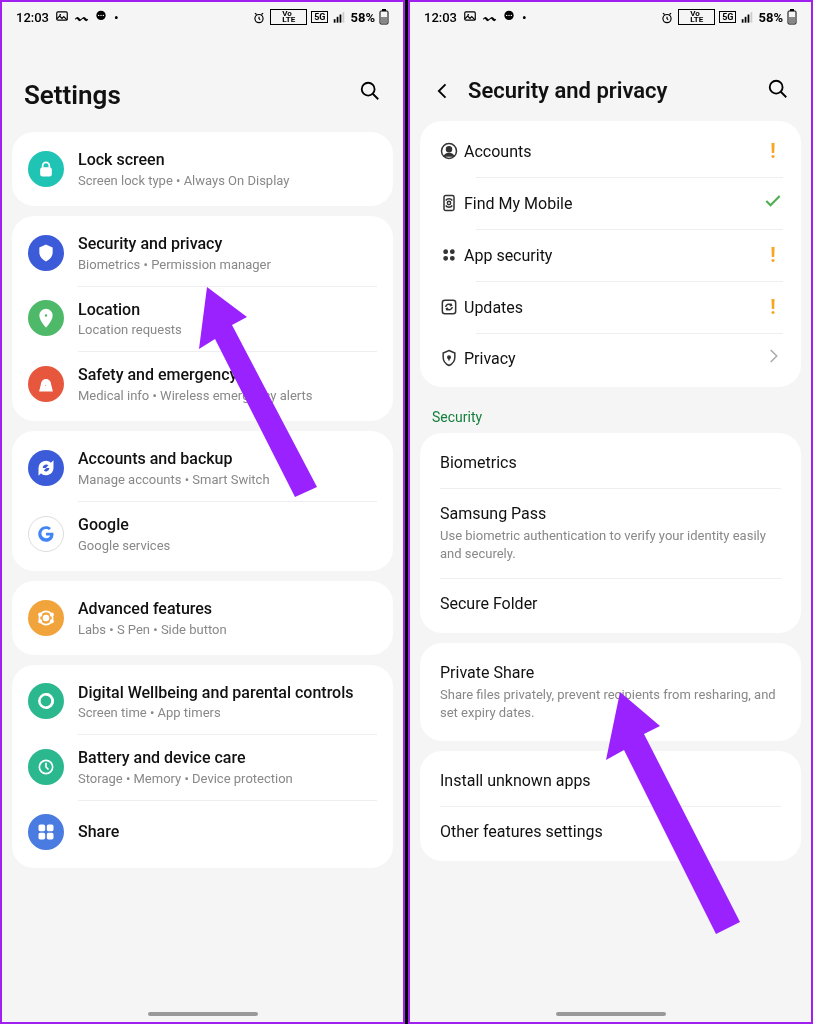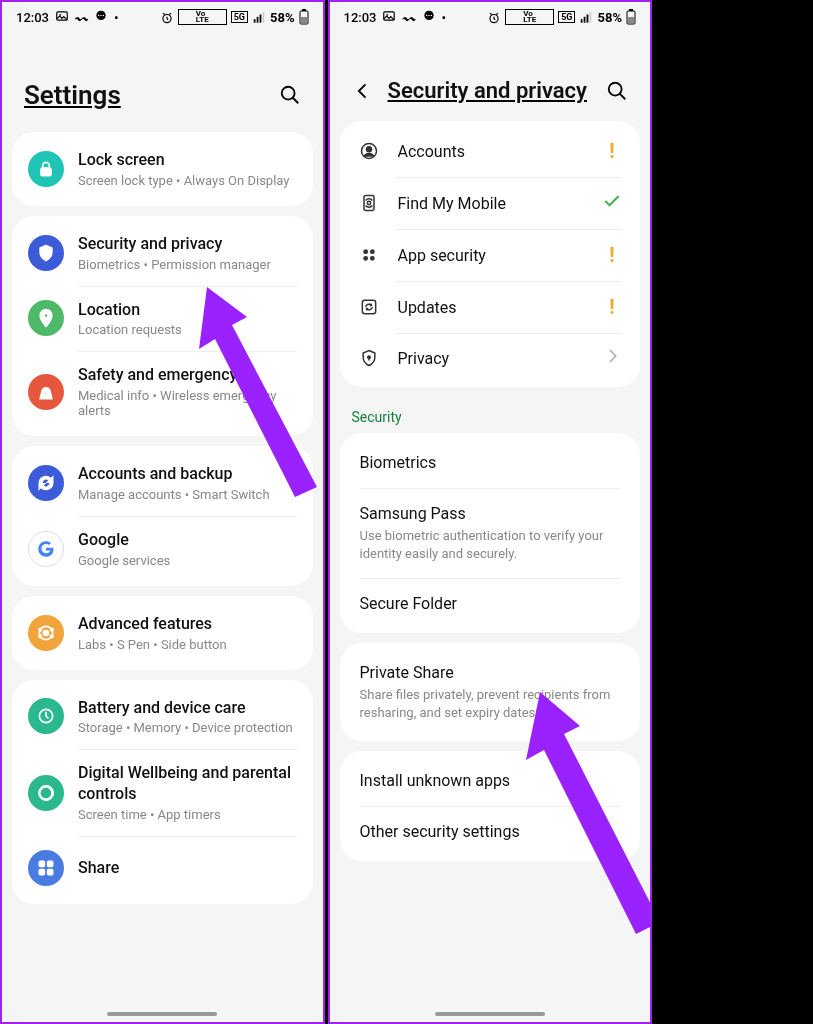--- a/index.html
+++ b/index.html
@@ -1,64 +1,64 @@
 <!DOCTYPE html>
 <html><head>
 <meta charset="utf-8">
 <style>
   * { box-sizing: border-box; margin: 0; padding: 0; font-family: -apple-system, "Segoe UI", Roboto, sans-serif; }
   html, body { width: 813px; height: 1024px; background: #000; }
-  .container { display: flex; width: 652px; height: 1024px; }
+  .container { display: flex; width: 813px; height: 1024px; }
   .phone { width: 405px; height: 1024px; background: #f5f5f5; border: 2px solid #a020f0; position: relative; overflow: hidden; }
   .phone:first-child { margin-right: 3px; }
 
   .status-bar { display: flex; justify-content: space-between; align-items: center; padding: 6px 14px 4px; font-size: 13px; font-weight: 500; color: #000; height: 28px; }
   .status-left { display: flex; align-items: center; gap: 6px; }
   .status-right { display: flex; align-items: center; gap: 4px; }
   .status-right svg { vertical-align: middle; }
   .status-label-big { font-size: 13px; font-weight: 500; }
   .pct { font-size: 13px; font-weight: bold; }
 
-  .header { display: flex; align-items: center; justify-content: space-between; padding: 50px 22px 22px; text-decoration: underline; }
+  .header { display: flex; justify-content: space-between; padding: 50px 22px 22px; }
   .header .title { font-size: 26px; font-weight: 600; color: #111; }
   .header .back { width: 22px; height: 22px; display: flex; align-items: center; justify-content: center; }
   .header .search { width: 22px; height: 22px; }
   .header-left { display: flex; align-items: center; gap: 14px; }
 
   .groups { padding: 0 10px; display: flex; flex-direction: column; gap: 10px; }
   .card { background: #fff; border-radius: 22px; padding: 4px 0; }
   .row { display: flex; align-items: center; padding: 14px 16px; gap: 14px; position: relative; }
   .row + .row::before { content: ""; position: absolute; top: 0; left: 66px; right: 16px; height: 1px; background: #eee; }
   .icon-circle { width: 36px; height: 36px; border-radius: 50%; display: flex; align-items: center; justify-content: center; flex-shrink: 0; }
   .row-text { flex: 1; min-width: 0; }
   .row-title { font-size: 16px; font-weight: 500; color: #111; line-height: 1.3; }
   .row-sub { font-size: 13px; color: #888; margin-top: 2px; }
 
-  .sec-row { display: flex; align-items: center; padding: 14px 18px; gap: 18px; position: relative; }
+  .sec-row { display: flex; align-items: center; padding: 14px 18px; gap: 4px; position: relative; }
   .sec-row + .sec-row::before { content: ""; position: absolute; top: 0; left: 56px; right: 18px; height: 1px; background: #eee; }
   .sec-icon { width: 22px; height: 22px; display: flex; align-items: center; justify-content: center; flex-shrink: 0; color: #333; }
   .sec-title { flex: 1; font-size: 16px; color: #111; }
   .sec-indicator { width: 20px; display: flex; justify-content: center; }
   .excl { color: #f5a623; font-size: 20px; font-weight: 700; }
   .check svg { stroke: #4caf50; }
   .chev svg { stroke: #aaa; }
 
   .section-label { padding: 22px 22px 8px; color: #15803d; font-size: 14px; }
 
   .plain-card { background: #fff; border-radius: 22px; padding: 4px 0; }
   .plain-row { padding: 16px 20px; position: relative; }
   .plain-row + .plain-row::before { content: ""; position: absolute; top: 0; left: 20px; right: 20px; height: 1px; background: #eee; }
   .plain-title { font-size: 16px; color: #111; }
   .plain-sub { font-size: 13px; color: #888; margin-top: 4px; line-height: 1.35; }
 
   .cursor-arrow { position: absolute; transform-origin: top left; pointer-events: none; z-index: 50; }
 
   .home-indicator { position: absolute; bottom: 6px; left: 50%; transform: translateX(-50%); width: 110px; height: 4px; background: #999; border-radius: 4px; }
 
-  .segLTE { font-family: monospace; font-size: 8px; font-weight: 700; line-height: 0.8; border: 1px solid #000; padding: 1px 17px; }
+  .segLTE { font-family: monospace; font-size: 8px; font-weight: 700; line-height: 0.8; border: 1px solid #000; padding: 1px 11px; }
 </style>
 </head>
 <body>
 
 <div class="container">
 
   <div class="phone">
     <div class="status-bar">
       <div class="status-left">
         <span class="status-label-big">12:03</span>
@@ -203,39 +203,39 @@
       <div class="row-text">
         <div class="row-title">Advanced features</div>
         <div class="row-sub">Labs  •  S Pen  •  Side button</div>
       </div>
           </div>
         </div>
         <div class="card">
           <div class="row">
       <div class="icon-circle" style="background:#2bb88f;">
               <svg width="20" height="20" viewBox="0 0 24 24" fill="none" stroke="#fff" stroke-width="2">
+                <circle cx="12" cy="12" r="8" stroke="#fff" stroke-width="3" fill="none"></circle>
+                <path d="M12 4a8 8 0 010 16" stroke="#fff" stroke-width="3"></path>
+              </svg>
+            </div>
+      <div class="row-text">
+        <div class="row-title">Digital Wellbeing and parental controls</div>
+        <div class="row-sub">Screen time  •  App timers</div>
+      </div>
+          </div>
+          <div class="row">
+      <div class="icon-circle" style="background:#2bb88f;">
+              <svg width="20" height="20" viewBox="0 0 24 24" fill="none" stroke="#fff" stroke-width="2">
                 <circle cx="12" cy="12" r="8" stroke="#fff" fill="none" stroke-width="2"></circle>
                 <path d="M12 7v5l3 3" stroke="#fff"></path>
               </svg>
             </div>
       <div class="row-text">
         <div class="row-title">Battery and device care</div>
         <div class="row-sub">Storage  •  Memory  •  Device protection</div>
-      </div>
-          </div>
-          <div class="row">
-      <div class="icon-circle" style="background:#2bb88f;">
-              <svg width="20" height="20" viewBox="0 0 24 24" fill="none" stroke="#fff" stroke-width="2">
-                <circle cx="12" cy="12" r="8" stroke="#fff" stroke-width="3" fill="none"></circle>
-                <path d="M12 4a8 8 0 010 16" stroke="#fff" stroke-width="3"></path>
-              </svg>
-            </div>
-      <div class="row-text">
-        <div class="row-title">Digital Wellbeing and parental controls</div>
-        <div class="row-sub">Screen time  •  App timers</div>
       </div>
           </div>
           <div class="row">
       <div class="icon-circle" style="background:#4a7be0;">
               <svg width="20" height="20" viewBox="0 0 24 24" fill="none" stroke="#fff" stroke-width="2">
                 <rect x="4" y="4" width="6" height="6" rx="1" fill="#fff"></rect>
                 <rect x="14" y="4" width="6" height="6" rx="1" fill="#fff"></rect>
                 <rect x="4" y="14" width="6" height="6" rx="1" fill="#fff"></rect>
                 <rect x="14" y="14" width="6" height="6" rx="1" fill="#fff"></rect>
               </svg>
@@ -409,21 +409,21 @@
           <div class="plain-row">
             <div class="plain-title">Private Share</div>
             <div class="plain-sub">Share files privately, prevent recipients from resharing, and set expiry dates.</div>
           </div>
         </div>
       <div class="plain-card" id="right-sec3">
           <div class="plain-row">
             <div class="plain-title">Install unknown apps</div>
           </div>
           <div class="plain-row">
-            <div class="plain-title">Other security settings</div>
+            <div class="plain-title">Other features settings</div>
           </div>
         </div>
     </div>
 
     <svg class="cursor-arrow" style="left:170px; top:690px;" width="180" height="270" viewBox="0 0 180 270">
       <path d="M40 0 L80 34 L64 42 L160 230 L136 242 L44 58 L26 68 Z" fill="#9a22ff"></path>
     </svg>
 
     <div class="home-indicator"></div>
   </div>

